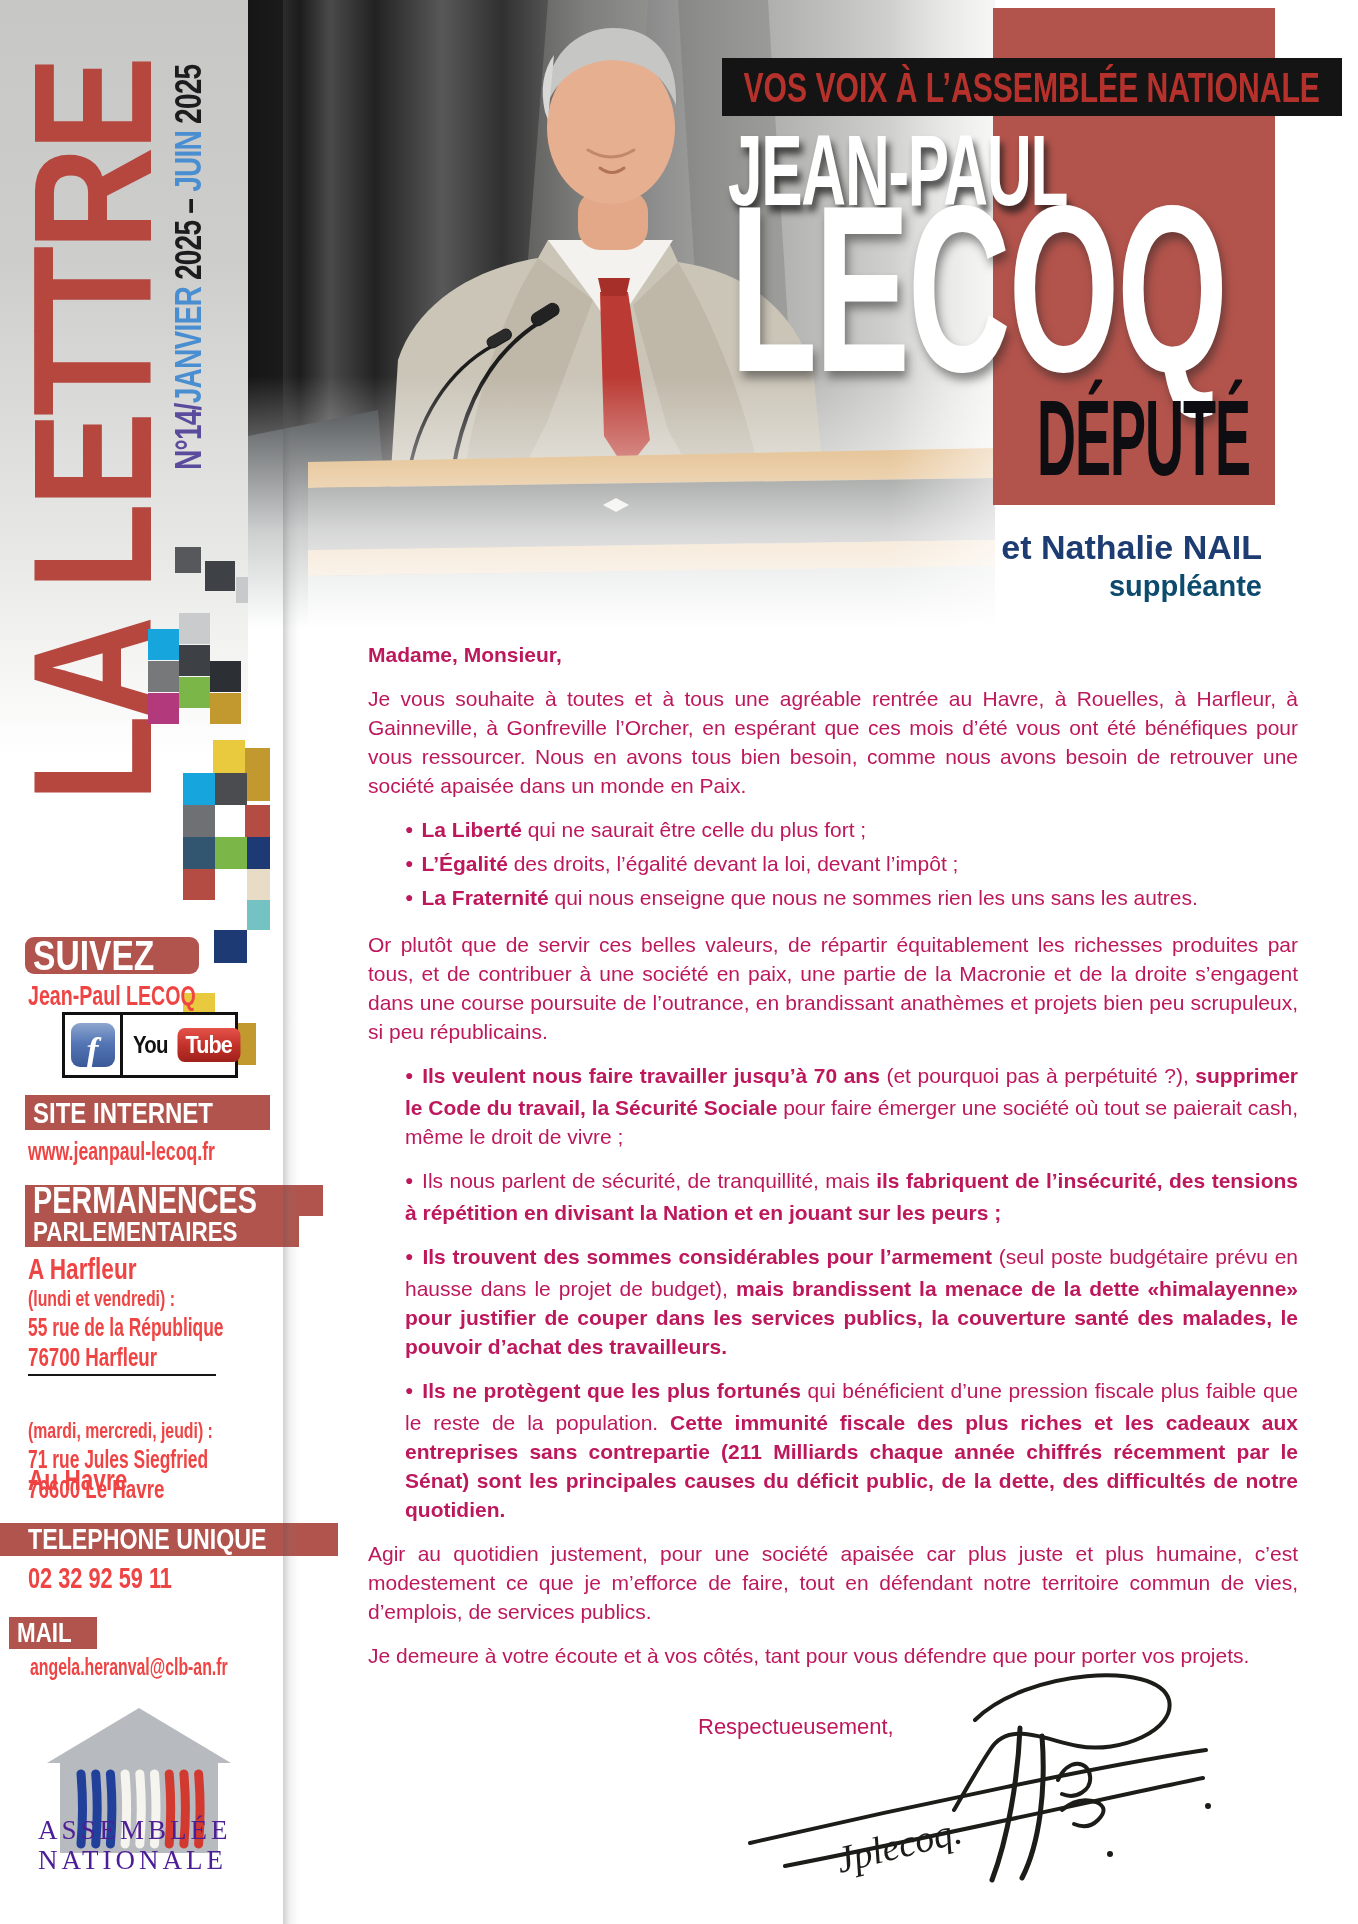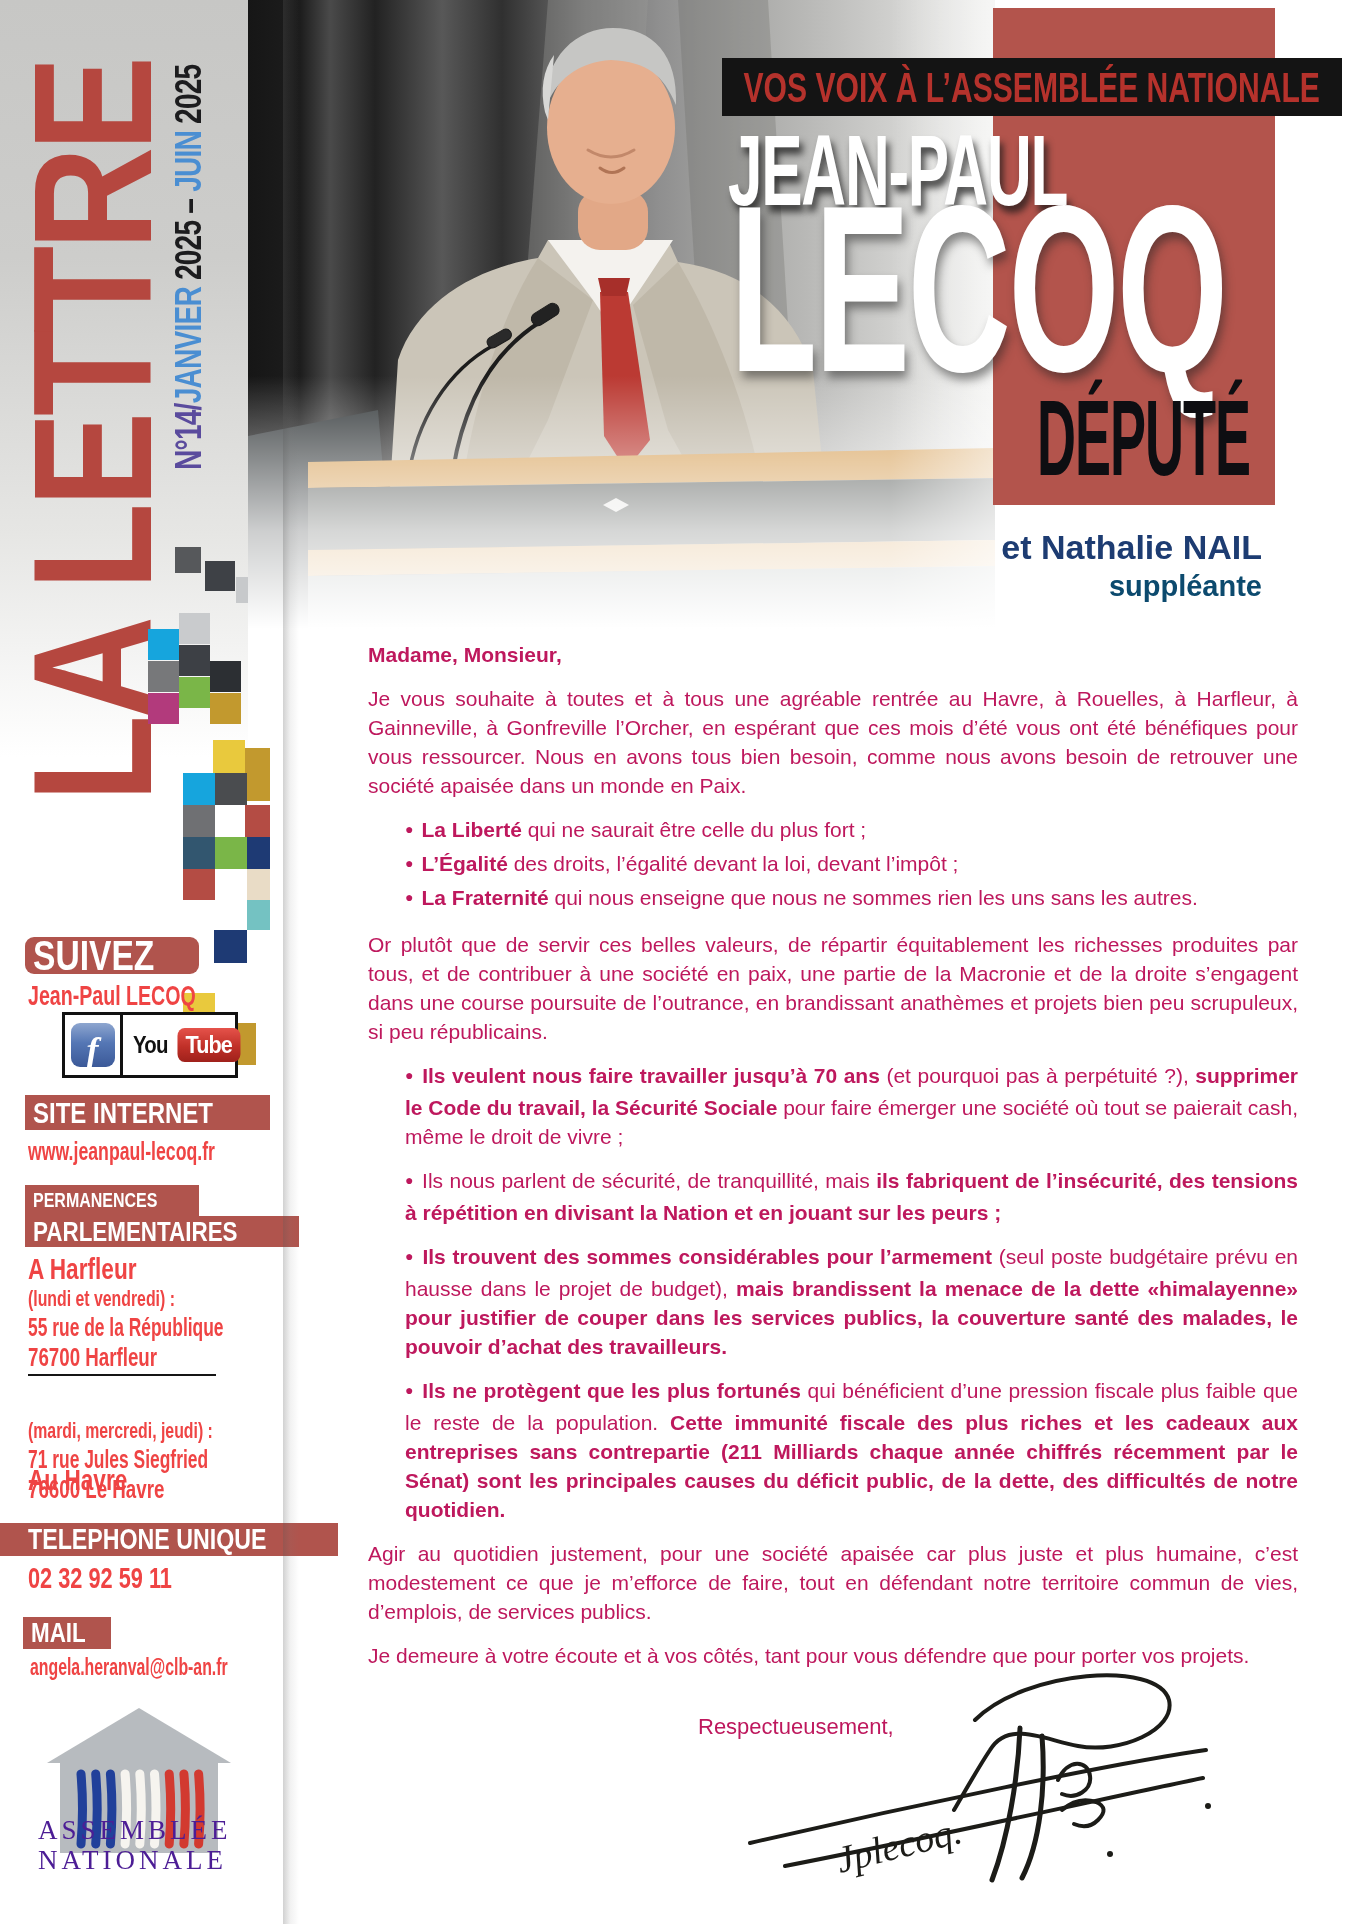--- a/index.html
+++ b/index.html
@@ -217,21 +217,21 @@
     </div>
   </div>
 
   <div class="side-banner" style="left:25px; top:1095px; height:35px; line-height:35px; padding:0 12px 0 8px; font-size:30px;">
     <span>SITE INTERNET</span>
   </div>
   <div class="side-text" style="left:28px; top:1136px; font-size:26px; font-weight:700;">
     <span class="cond" style="transform:scaleX(.68);">www.jeanpaul-lecoq.fr</span>
   </div>
 
-  <div class="side-banner" style="left:25px; top:1185px; height:31px; line-height:31px; padding:0 10px 0 8px; font-size:20px;">
+  <div class="side-banner" style="left:25px; top:1185px; height:31px; line-height:31px; padding:0 10px 0 8px; font-size:36px;">
     <span>PERMANENCES</span>
   </div>
   <div class="side-banner" style="left:25px; top:1216px; height:31px; line-height:31px; padding:0 10px 0 8px; font-size:28px;">
     <span>PARLEMENTAIRES</span>
   </div>
   <div class="side-text" style="left:28px; top:1253px; font-size:29px; font-weight:700;">
     <span class="cond" style="transform:scaleX(.78);">A Harfleur</span>
   </div>
   <div class="side-text" style="left:28px; top:1286px; font-size:22px; font-weight:700;">
     <span class="cond">(lundi et vendredi) :</span>
@@ -256,21 +256,21 @@
     <span class="cond">76600 Le Havre</span>
   </div>
 
   <div class="side-banner" style="left:0; top:1523px; height:33px; line-height:33px; padding:0 12px 0 28px; font-size:29px;">
     <span>TELEPHONE UNIQUE</span>
   </div>
   <div class="side-text" style="left:28px; top:1562px; font-size:29px; font-weight:700;">
     <span class="cond" style="transform:scaleX(.75);">02 32 92 59 11</span>
   </div>
 
-  <div class="side-banner" style="left:23px; top:1617px; height:32px; line-height:32px; padding:0 12px 0 8px; font-size:28px;">
+  <div class="side-banner" style="left:9px; top:1617px; height:32px; line-height:32px; padding:0 12px 0 8px; font-size:28px;">
     <span>MAIL</span>
   </div>
   <div class="side-text" style="left:30px; top:1653px; font-size:24px; font-weight:700;">
     <span class="cond" style="transform:scaleX(.66);">angela.heranval@clb-an.fr</span>
   </div>
 
   <div>
     <svg class="an-logo" viewBox="0 0 188 172">
       <polygon points="94,2 186,57 2,57" fill="#b7bbbf"></polygon>
       <rect x="15" y="57" width="158" height="90" fill="#b7bbbf"></rect>

